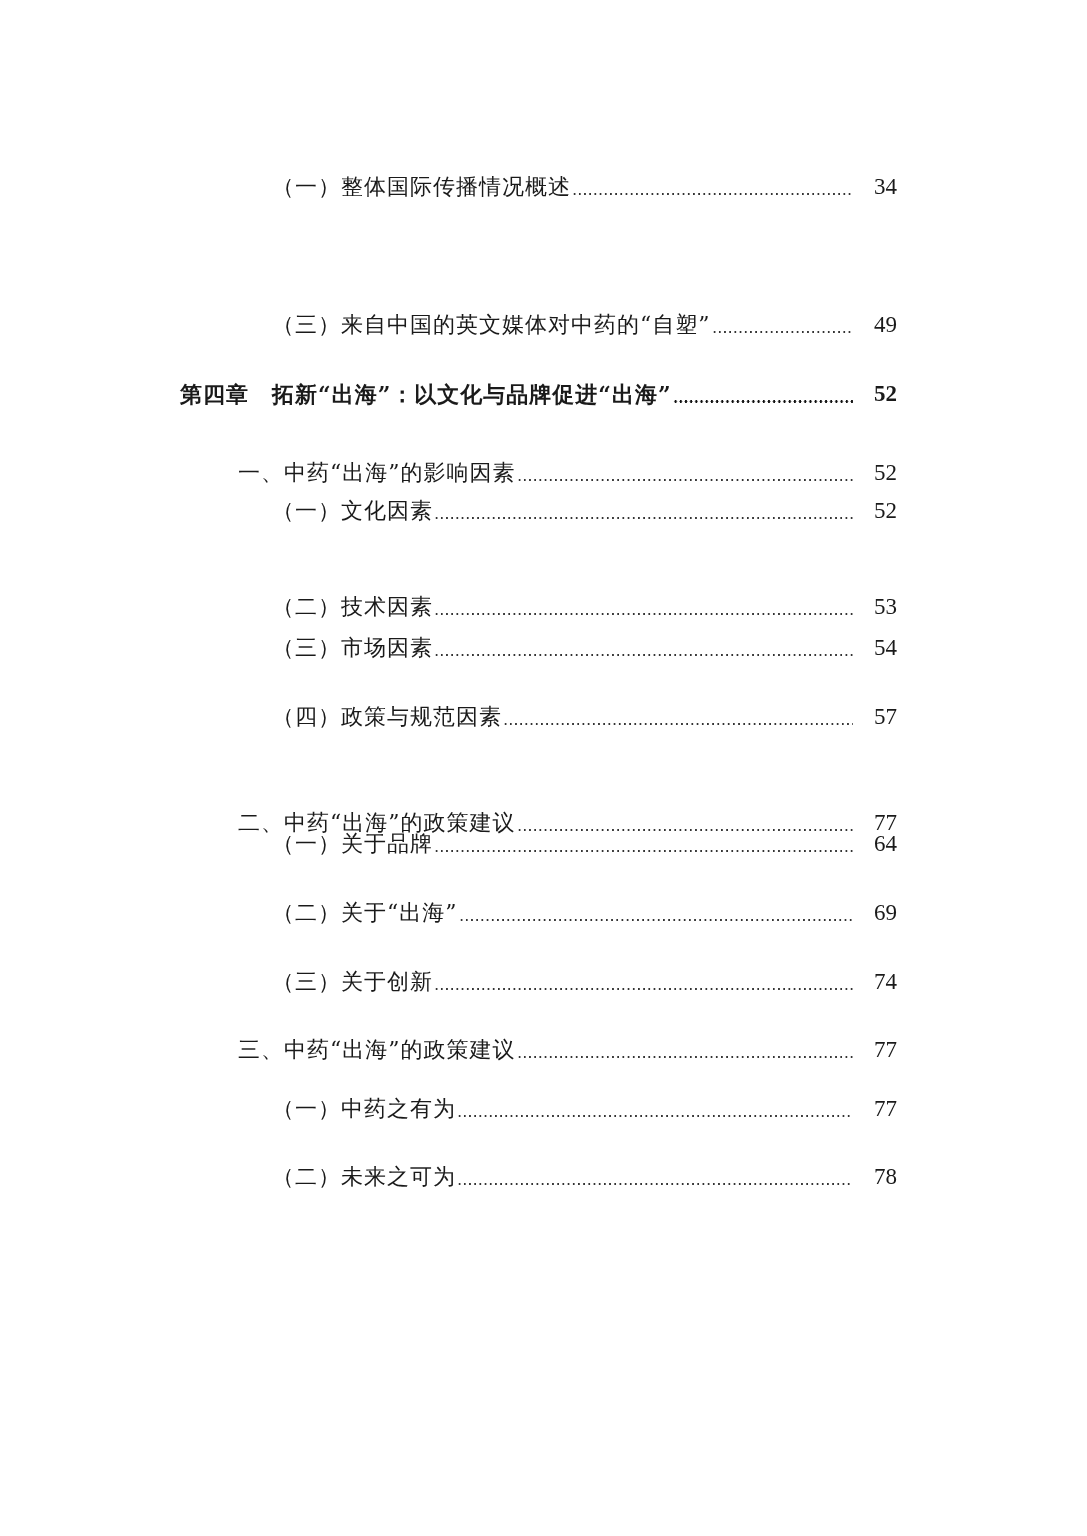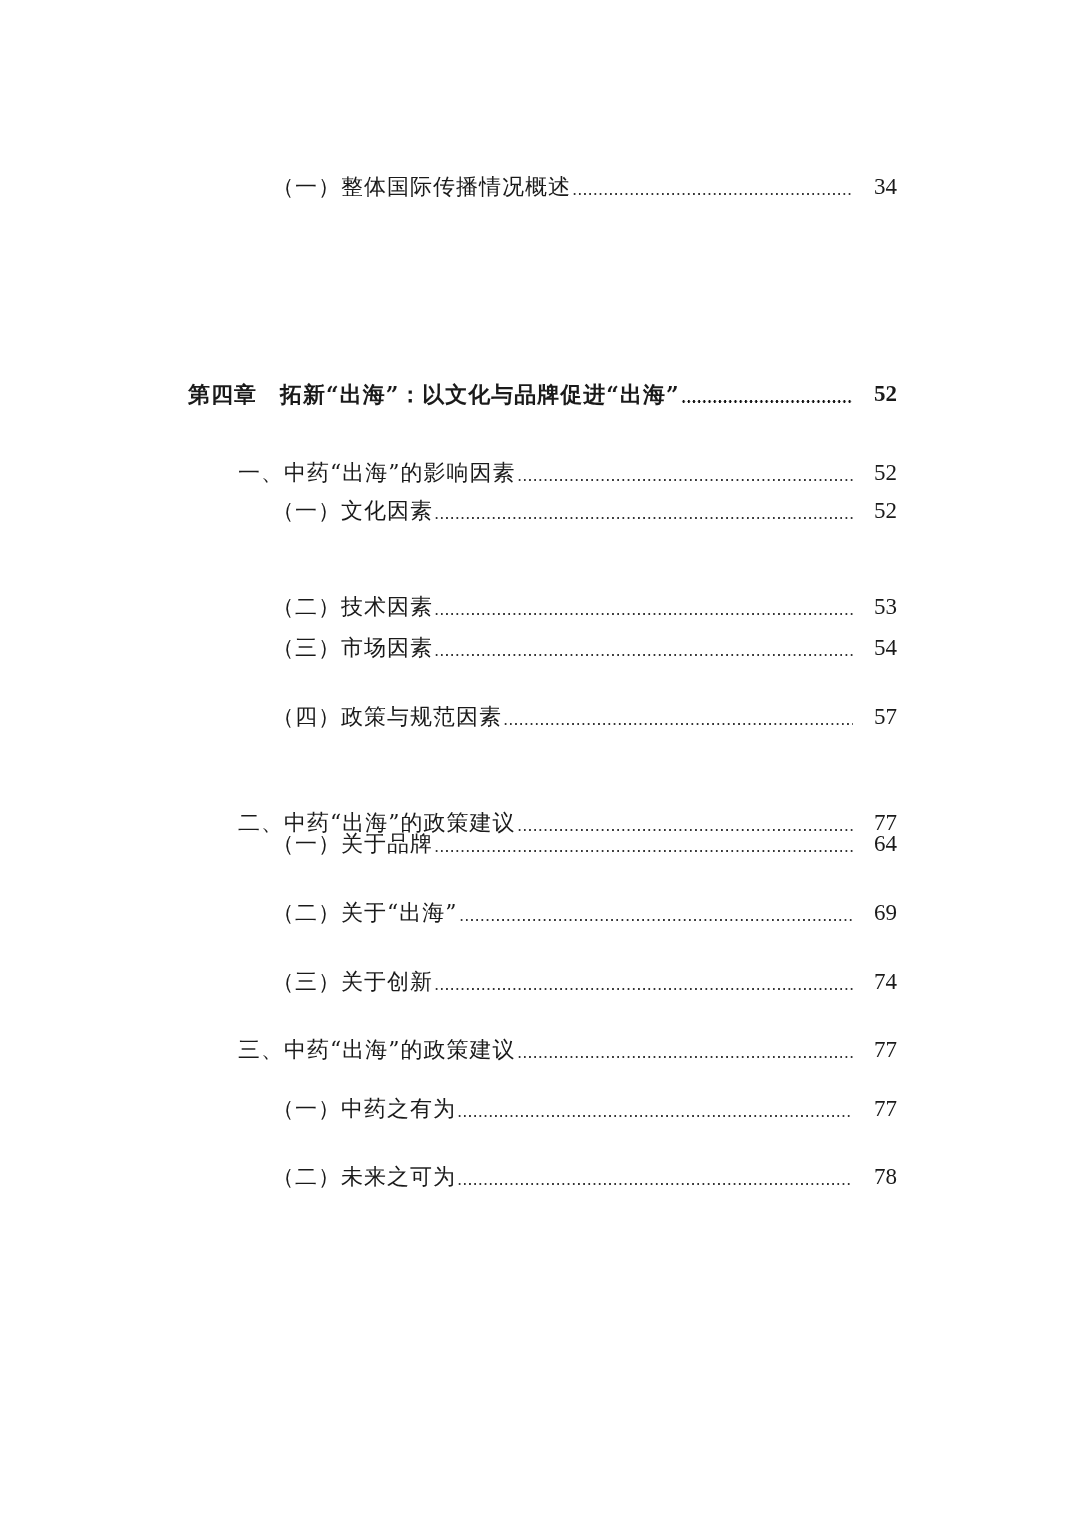--- a/index.html
+++ b/index.html
@@ -3,21 +3,21 @@
   <meta charset="utf-8">
   <style>
     html, body { margin: 0; padding: 0; background: #ffffff; }
     body { width: 1087px; height: 1536px; position: relative; overflow: hidden;
            font-family: "DejaVu Serif", "Liberation Serif", serif; color: #1a1a1a; }
     .toc { position: absolute; left: 0; top: 0; width: 1087px; height: 1536px; }
     .entry { position: absolute; right: 190px; height: 30px; display: flex; align-items: flex-end;
              font-size: 22px; line-height: 30px; white-space: nowrap; }
     .entry.lvl2 { left: 272px; }
     .entry.lvl1 { left: 238px; }
-    .entry.chapter { left: 188px; font-weight: bold; font-size: 22px; }
+    .entry.chapter { left: 180px; font-weight: bold; font-size: 22px; }
     .label { flex: 0 0 auto; letter-spacing: 1px; }
     .leader { flex: 1 1 auto; overflow: hidden; margin: 0 1px; height: 30px; position: relative; }
     .leader::after { content: ""; position: absolute; left: 0; right: 0; bottom: 7px; height: 2px;
                      background-image: radial-gradient(circle, #333 0.9px, transparent 1.1px);
                      background-size: 5.2px 2px; background-repeat: repeat-x; }
     .entry.chapter .leader::after { background-image: radial-gradient(circle, #111 1.2px, transparent 1.4px);
                                     height: 3px; background-size: 5.2px 3px; bottom: 6px; }
     .page { flex: 0 0 auto; font-family: "Liberation Serif", serif; font-size: 23px; margin-left: 20px; }
     .entry.chapter .page { font-weight: bold; }
   </style>
@@ -26,20 +26,25 @@
 
 <div class="toc">
 
   <div class="entry lvl2" style="top:172px">
     <span class="label">（一）整体国际传播情况概述</span>
     <span class="leader"></span>
     <span class="page">34</span>
   </div>
 
 
+  <div class="entry lvl2" style="top:310px">
+    <span class="label">（三）来自中国的英文媒体对中药的“自塑”</span>
+    <span class="leader"></span>
+    <span class="page">49</span>
+  </div>
 
   <div class="entry chapter" style="top:379px">
     <span class="label">第四章　拓新“出海”：以文化与品牌促进“出海”</span>
     <span class="leader"></span>
     <span class="page">52</span>
   </div>
 
   <div class="entry lvl1" style="top:458px">
     <span class="label">一、中药“出海”的影响因素</span>
     <span class="leader"></span>

